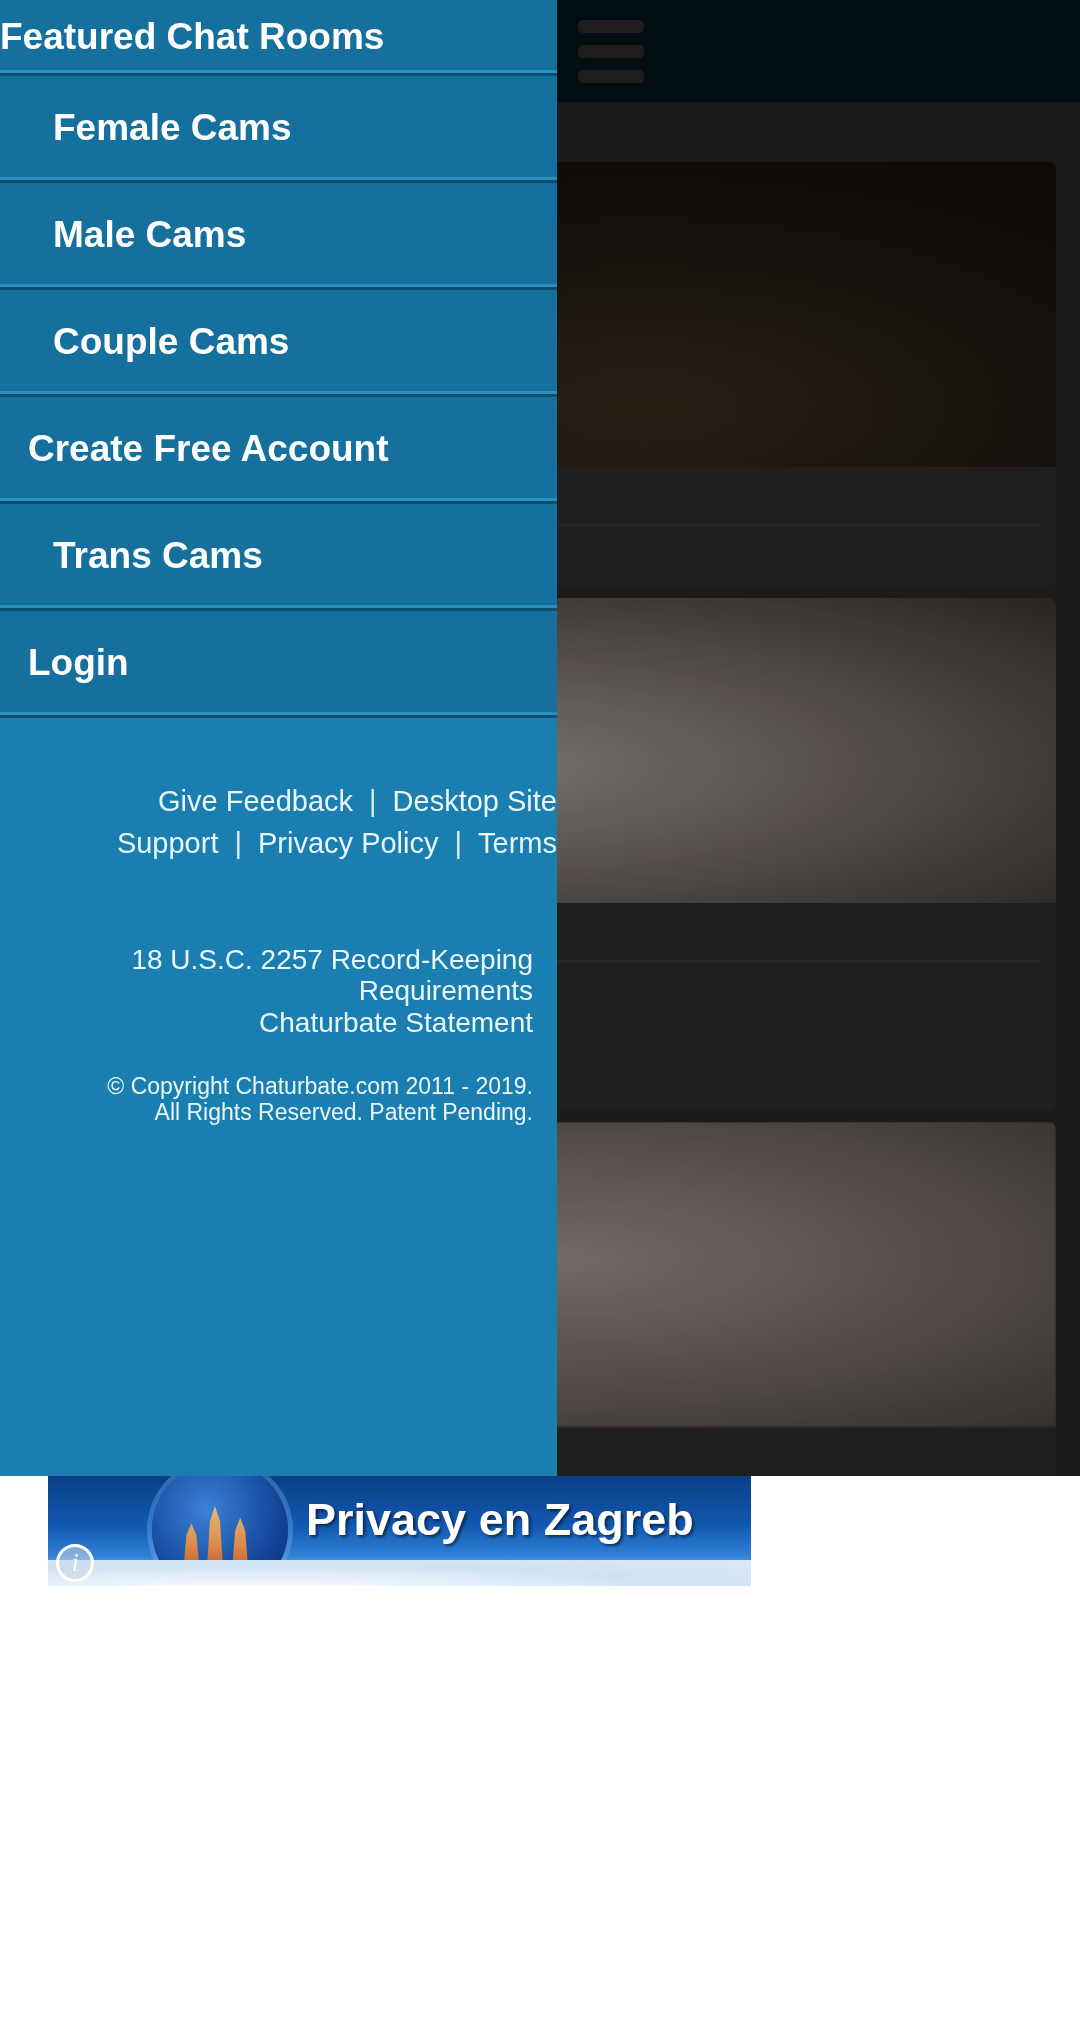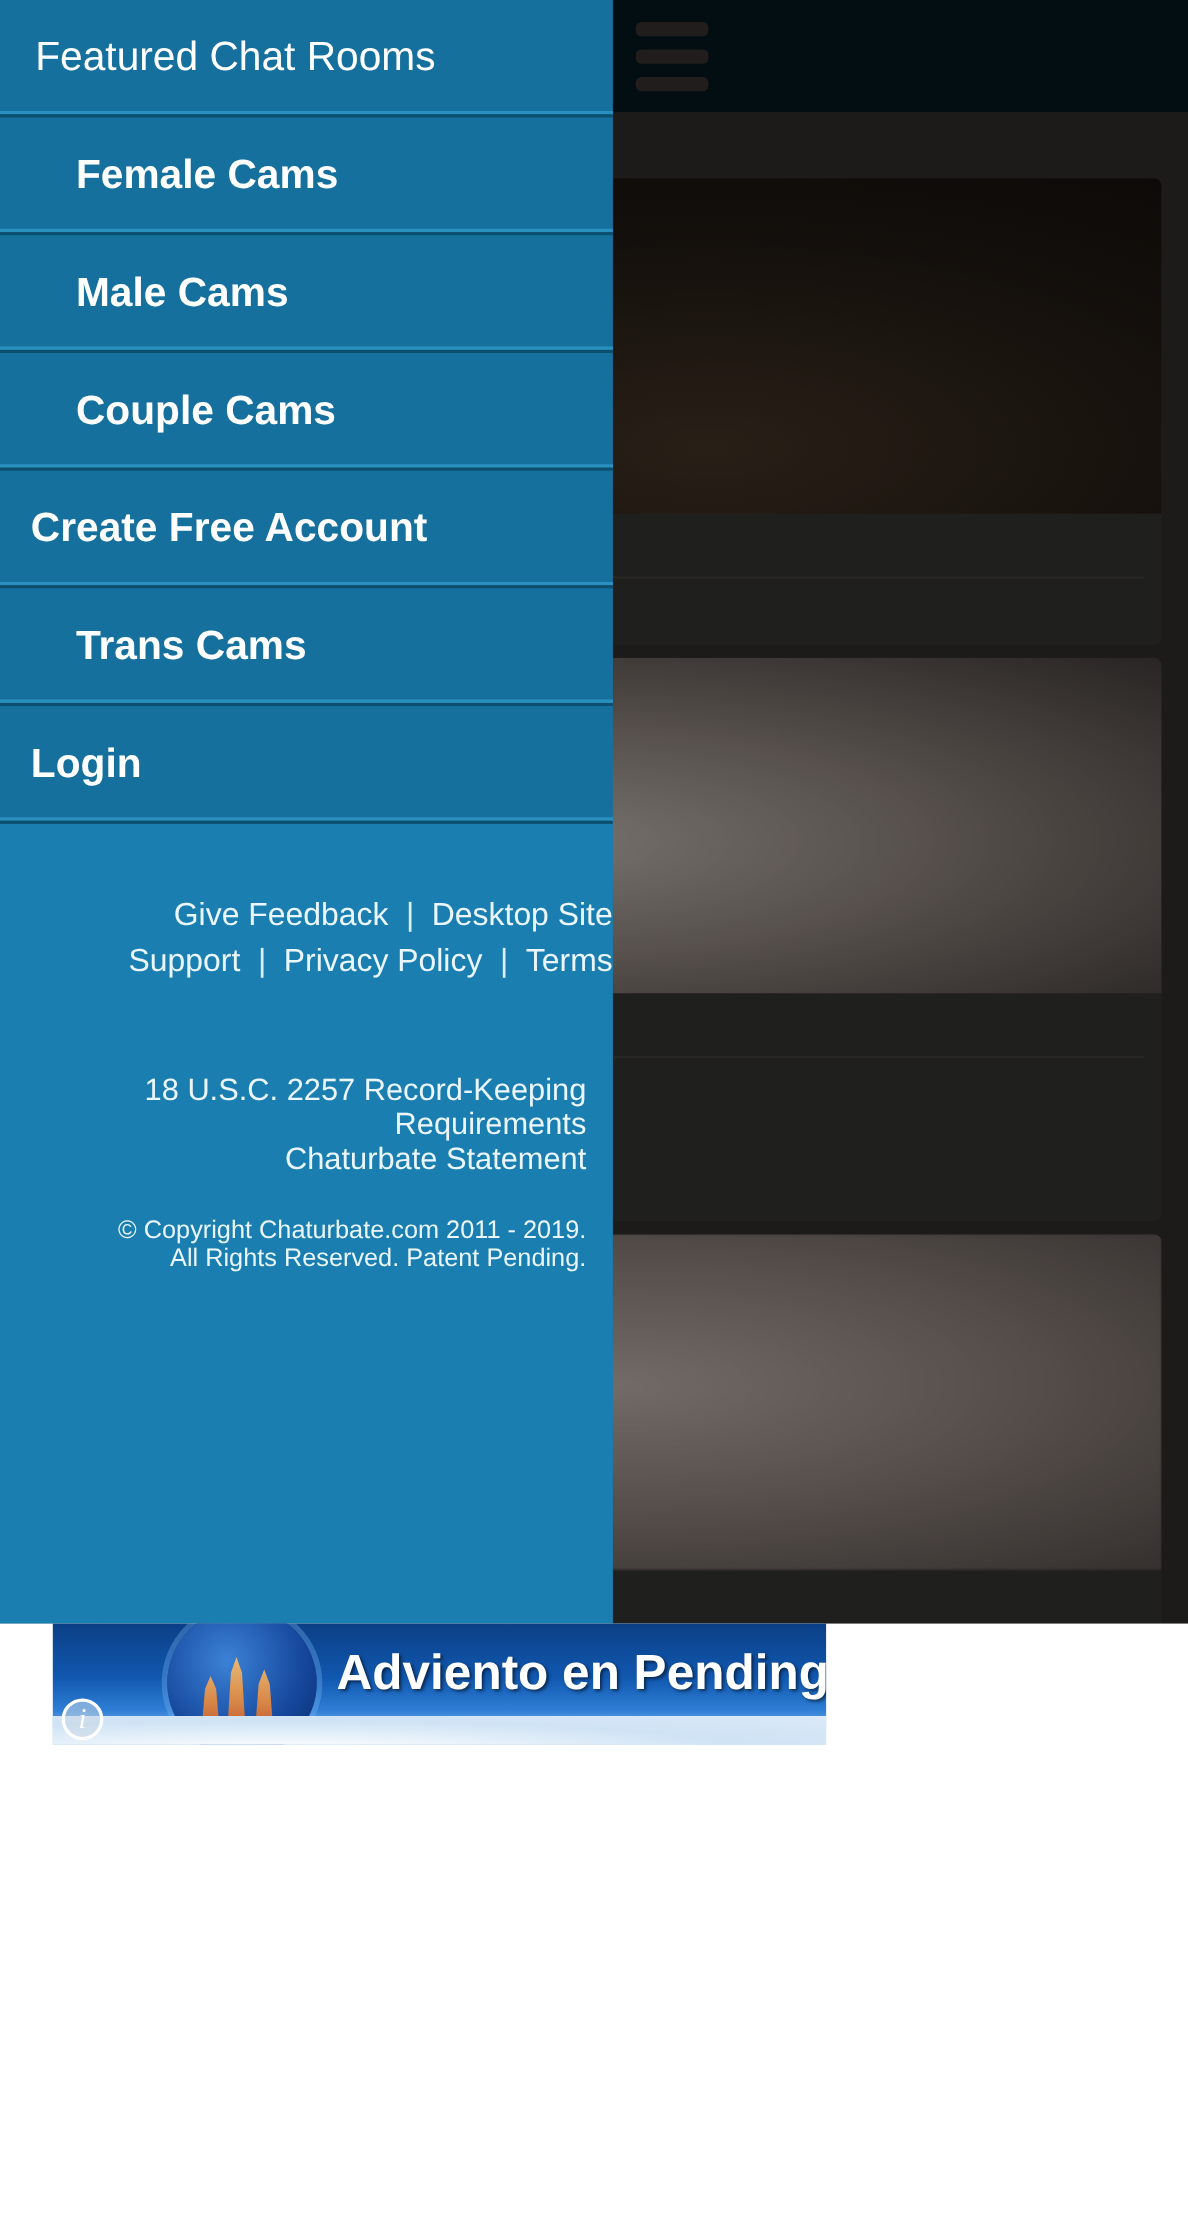--- a/index.html
+++ b/index.html
@@ -52,22 +52,22 @@
     position: absolute; top: 0; left: 0; width: 557px; height: 1476px;
     background: #1a78a8; z-index: 5; display: flex; flex-direction: column;
   }
   .nav-item {
     background: #15709d;
     border-bottom: 3px solid #0c4e6e;
     box-shadow: inset 0 -6px 0 -3px #2a90bf;
     color: #ffffff;
     display: flex; align-items: center;
   }
-  .nav-item.header { height: 107px; font-size: 37px; font-weight: normal; padding-left: 32px; }
-  .nav-item.sub { height: 107px; font-size: 37px; font-weight: bold; padding-left: 69px; }
+  .nav-item.header { height: 76px; font-size: 37px; font-weight: bold; }
+  .nav-item.sub { height: 107px; font-size: 37px; font-weight: bold; padding-left: 53px; }
   .nav-item.plain { height: 107px; font-size: 37px; font-weight: bold; padding-left: 28px; }
 
   .drawer-footer { flex: 1; background: #1a7fb0; padding-top: 62px; text-align: right; color: #eaf6fb; }
   .flinks { font-size: 29px; line-height: 1.45; }
   .flinks a { color: #eaf6fb; text-decoration: none; }
   .flinks .sep { display: inline-block; padding: 0 16px; color: #dceef7; }
   .legal { font-size: 28px; line-height: 1.12; margin-top: 80px; padding: 0 24px; }
   .copyright { font-size: 23px; line-height: 1.12; margin-top: 36px; padding: 0 24px; }
 
   
@@ -217,19 +217,19 @@
       </div>
     </div>
   </div>
 
   <div class="ad-strip">
     <div class="ad-banner">
       <div class="globe">
         <div class="spires"></div>
         <div class="snowbase"></div>
       </div>
-      <div class="ad-title">Adviento en Pending</div>
+      <div class="ad-title">Privacy en Zagreb</div>
       <div class="ad-snow"></div>
       <div class="ad-info">i</div>
     </div>
   </div>
 
 </div>
 
 </body></html>

